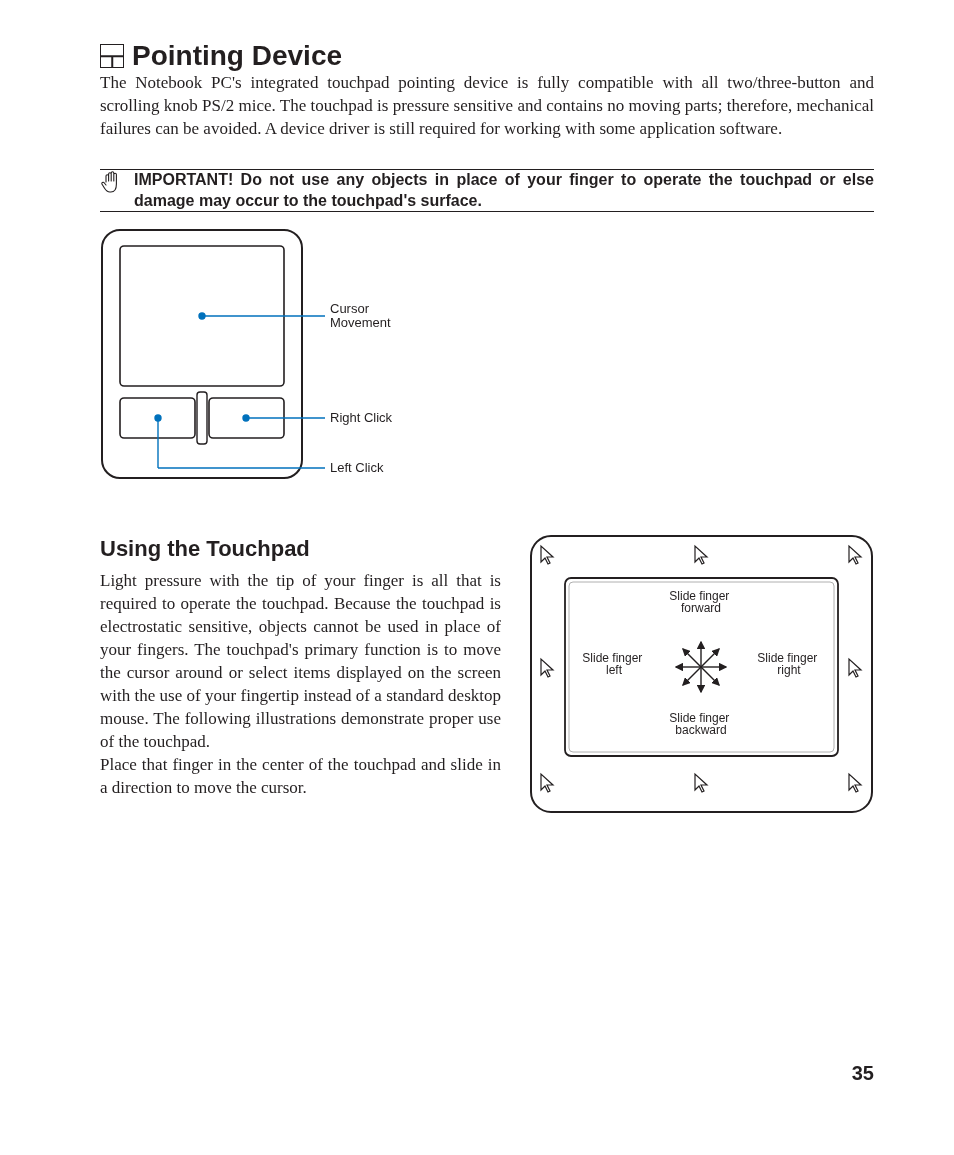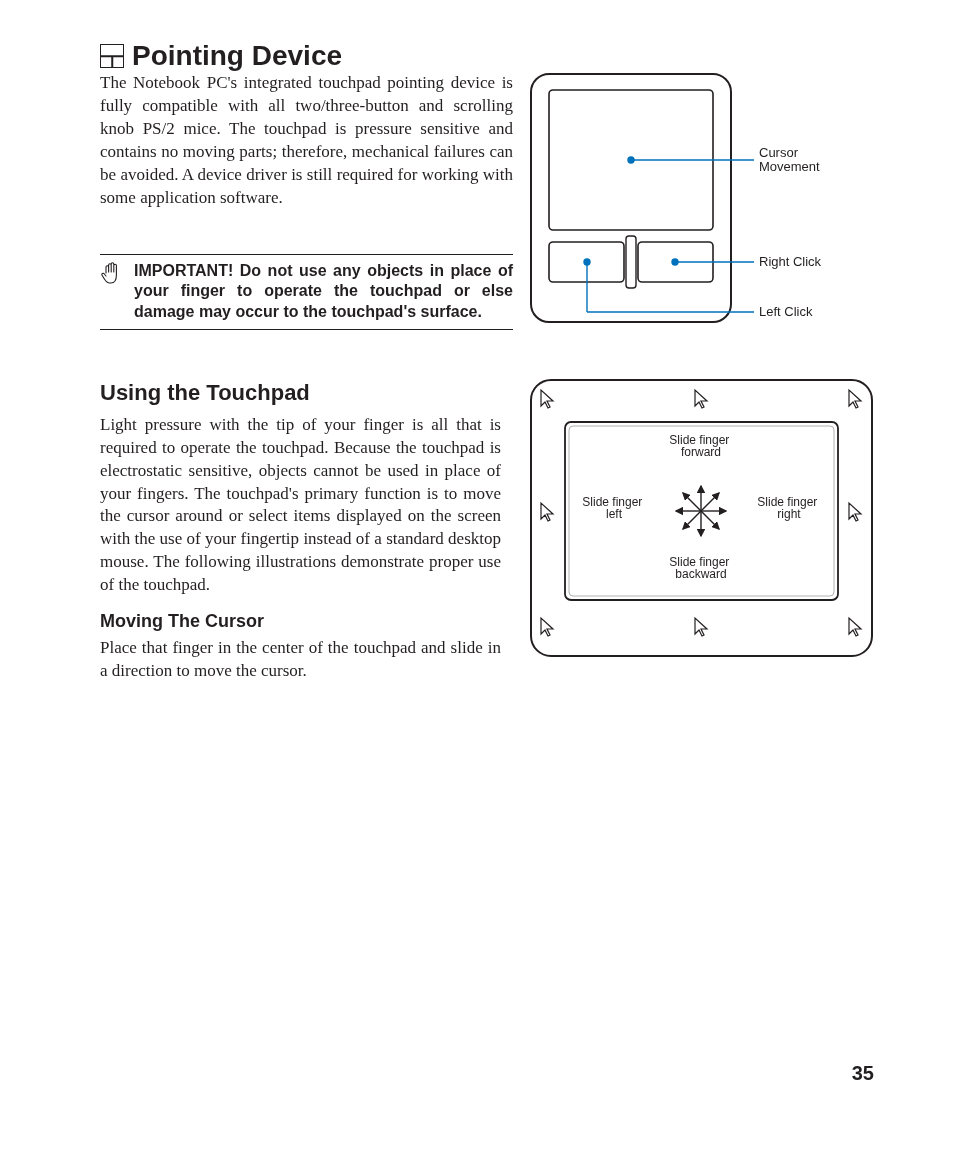--- a/index.html
+++ b/index.html
@@ -53,26 +53,26 @@
     position:relative;margin-right:8px;flex-shrink:0;
   }
   .h1-icon:before,.h1-icon:after{content:"";position:absolute;background:#231f20;}
   .h1-icon:before{left:0;right:0;top:50%;height:1.5px;transform:translateY(-50%);}
   .h1-icon:after{top:50%;bottom:0;left:50%;width:1.5px;transform:translateX(-50%);}
   .h1{
     font-family:Helvetica,Arial,sans-serif;
     font-weight:bold;font-size:28px;
     margin:0;
   }
-  .body-row{display:flex;gap:16px;}
+  .body-row{display:flex;gap:16px;flex-direction:column;}
   .col-text{flex:1;font-size:17px;line-height:1.35;text-align:justify;}
   .col-fig{width:345px;flex-shrink:0;}
   .important-box{
     border-top:1px solid #231f20;border-bottom:1px solid #231f20;
-    padding:6px 0;margin-top:44px;
+    padding:0 0;margin-top:28px;
     display:flex;gap:8px;
   }
   .palm-icon{width:26px;flex-shrink:0;}
   .important-text{
     font-family:Helvetica,Arial,sans-serif;
     font-weight:bold;font-size:16px;line-height:1.3;text-align:justify;
   }
   .h2{
     font-family:Helvetica,Arial,sans-serif;
     font-weight:bold;font-size:22px;margin:0 0 6px 0;
@@ -141,21 +141,20 @@
         <text x="230" y="194" font-size="13" fill="#231f20">Right Click</text>
         <text x="230" y="244" font-size="13" fill="#231f20">Left Click</text>
       </svg>
     </div>
   </div>
 
   <div class="sec2">
     <div class="col-text">
       <h2 class="h2">Using the Touchpad</h2>
       <div>Light pressure with the tip of your finger is all that is required to operate the touchpad. Because the touchpad is electrostatic sensitive, objects cannot be used in place of your fingers. The touchpad's primary function is to move the cursor around or select items displayed on the screen with the use of your fingertip instead of a standard desktop mouse. The following illustrations demonstrate proper use of the touchpad.</div>
-      <h3 class="h3">Moving The Cursor</h3>
       <div>Place that finger in the center of the touchpad and slide in a direction to move the cursor.</div>
     </div>
 
     <div class="col-fig">
       <svg viewBox="0 0 345 280" width="345" height="280">
         <defs>
 
           <g id="cur">
             <path d="M0 0 L0 16 L4 12 L7 18 L9 17 L6 11 L12 11 Z" fill="#fff" stroke="#231f20" stroke-width="1.2"></path>
           </g>

